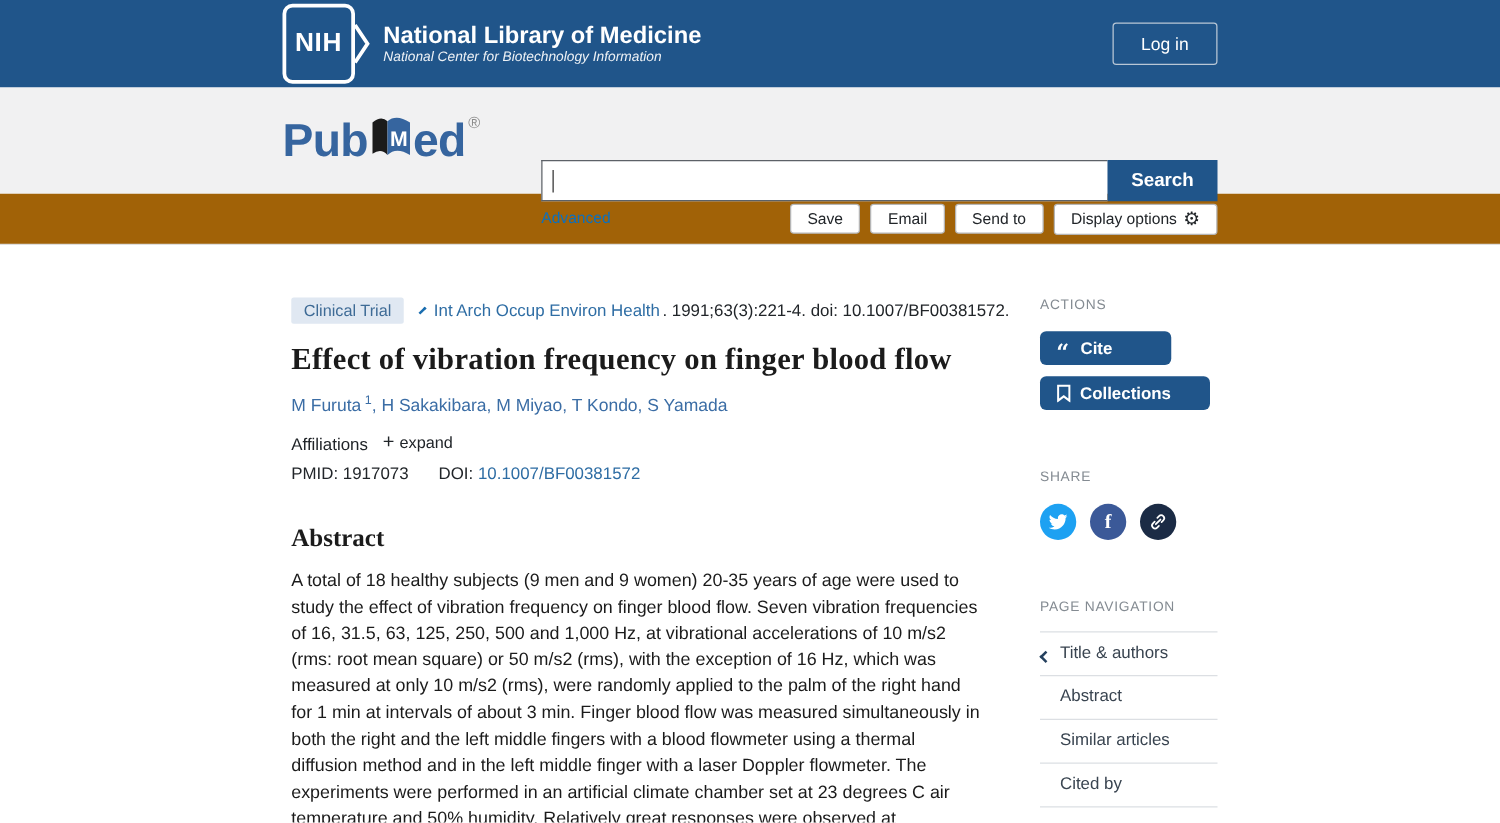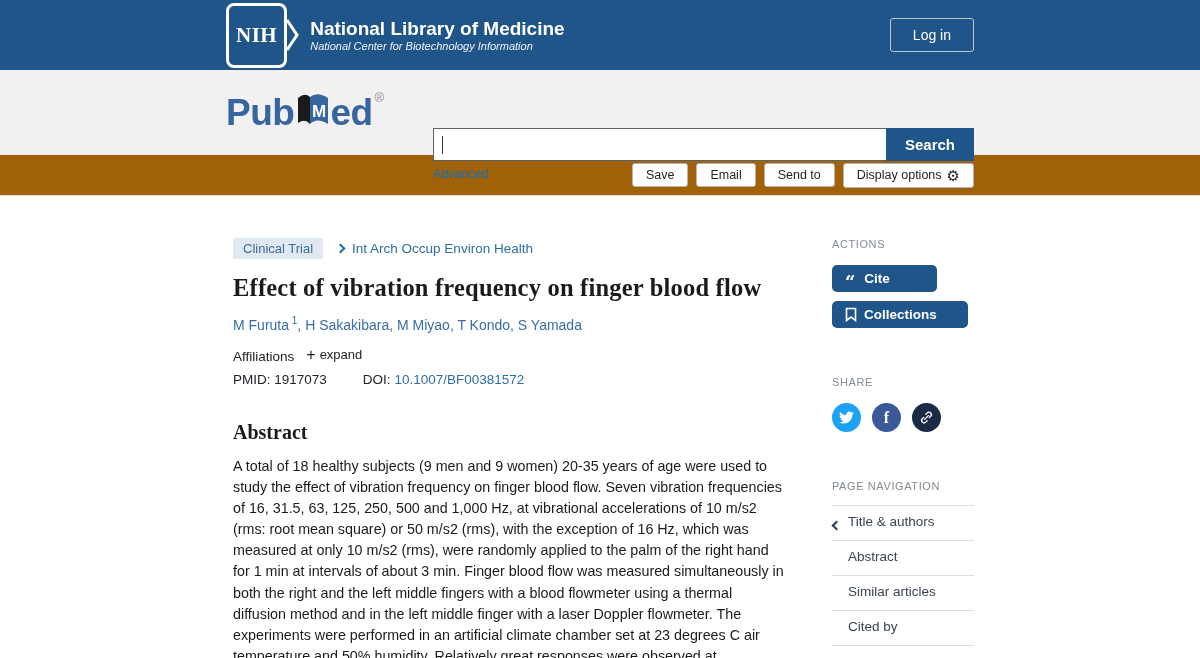--- a/index.html
+++ b/index.html
@@ -11,21 +11,21 @@
   html,body{width:1200px;height:658px;overflow:hidden;background:#fff;
     font-family:"Liberation Sans","DejaVu Sans",sans-serif;color:#212529;}
 
   
   .nih-header{height:70px;background:var(--brand-blue);display:flex;align-items:center;}
   .container{width:748px;margin:0 auto;}
   .nih-header .container{display:flex;align-items:center;justify-content:space-between;}
   .nih-brand{display:flex;align-items:center;gap:10px;color:#fff;}
   .nih-mark{display:flex;align-items:center;}
   .nih-box{border:3px solid #fff;border-radius:8px;font-weight:bold;font-size:21px;
-    padding:17px 7px;letter-spacing:.5px;font-family:Liberation Serif, serif;}
+    padding:17px 7px;letter-spacing:.5px;}
   .nih-chev{margin-left:-2px;display:flex;}
   .nih-text .t1{font-size:19px;font-weight:bold;line-height:1.15;}
   .nih-text .t2{font-size:11px;font-style:italic;opacity:.92;}
   .login-btn{background:transparent;border:1px solid #b9c7d6;color:#fff;font-size:14px;
     padding:8px 22px;border-radius:3px;cursor:pointer;font-family:inherit;}
 
   
   .search-band{height:85px;background:#f1f1f2;}
   .search-band .container{display:flex;align-items:flex-start;padding-top:22px;}
   .pubmed-logo{display:flex;align-items:flex-start;width:207px;flex:none;padding-top:2px;}
@@ -60,21 +60,21 @@
   .cite-text{color:#212529;margin-left:2px;}
   h1.article-title{font-family:"Liberation Serif","DejaVu Serif",serif;font-size:24.5px;
     color:#1b1b1b;margin-top:15px;font-weight:bold;letter-spacing:.2px;}
   .authors-line{margin-top:13px;font-size:14px;color:#3b6da5;}
   .authors-line a{color:#3b6da5;text-decoration:none;cursor:pointer;}
   .author-sup{font-size:10px;color:#3b6da5;}
   .affil-row{margin-top:13px;font-size:13.5px;display:flex;align-items:flex-end;gap:12px;}
   .expand-btn{background:none;border:none;font-size:13px;color:#212529;cursor:pointer;
     display:flex;align-items:center;gap:4px;font-family:inherit;}
   .plus{font-size:16px;font-weight:400;}
-  .ids-row{margin-top:8px;font-size:13.5px;display:flex;gap:36px;}
+  .ids-row{margin-top:8px;font-size:13.5px;display:flex;gap:24px;}
   .doi-link{color:var(--link-blue);text-decoration:none;cursor:pointer;}
   h2.abstract-heading{font-family:"Liberation Serif","DejaVu Serif",serif;font-size:20px;
     color:#1b1b1b;margin-top:34px;font-weight:bold;}
   .abstract-text{margin-top:12px;font-size:14.3px;line-height:1.48;color:#1b1b1b;}
 
   
   .sidebar{margin-left:auto;width:142px;flex:none;}
   .side-label{font-size:11px;color:#848b92;letter-spacing:.6px;}
   .actions-label{margin-top:42px;}
   .side-btn{display:flex;align-items:center;background:var(--brand-blue);color:#fff;border:none;
@@ -163,20 +163,21 @@
 </section>
 
 <main class="main">
   <div class="container">
 
     <div class="article-col">
       <div class="meta-row">
         <span class="badge">Clinical Trial</span>
         <span class="chev-right"></span>
         <a class="journal-link">Int Arch Occup Environ Health</a>
+        <span class="cite-text">. 1991;63(3):221-4. doi: 10.1007/BF00381572.</span>
       </div>
 
       <h1 class="article-title">Effect of vibration frequency on finger blood flow</h1>
 
       <div class="authors-line"><a>M Furuta</a><sup class="author-sup">&nbsp;1</sup>, <a>H Sakakibara</a>, <a>M Miyao</a>, <a>T Kondo</a>, <a>S Yamada</a></div>
 
       <div class="affil-row">
         <span>Affiliations</span>
         <button class="expand-btn">
           <span class="plus">+</span>

